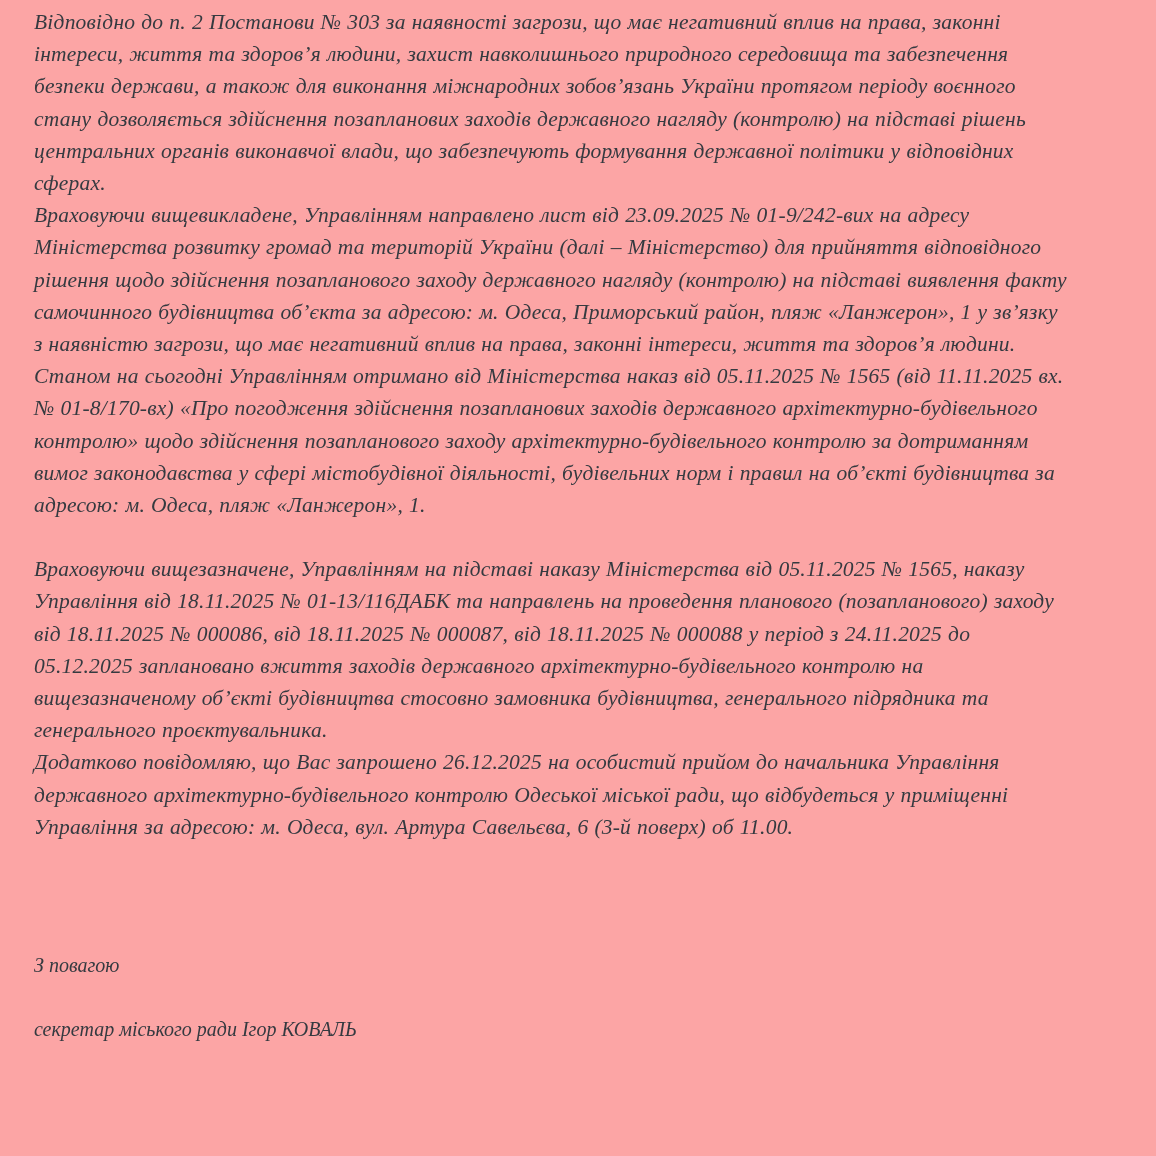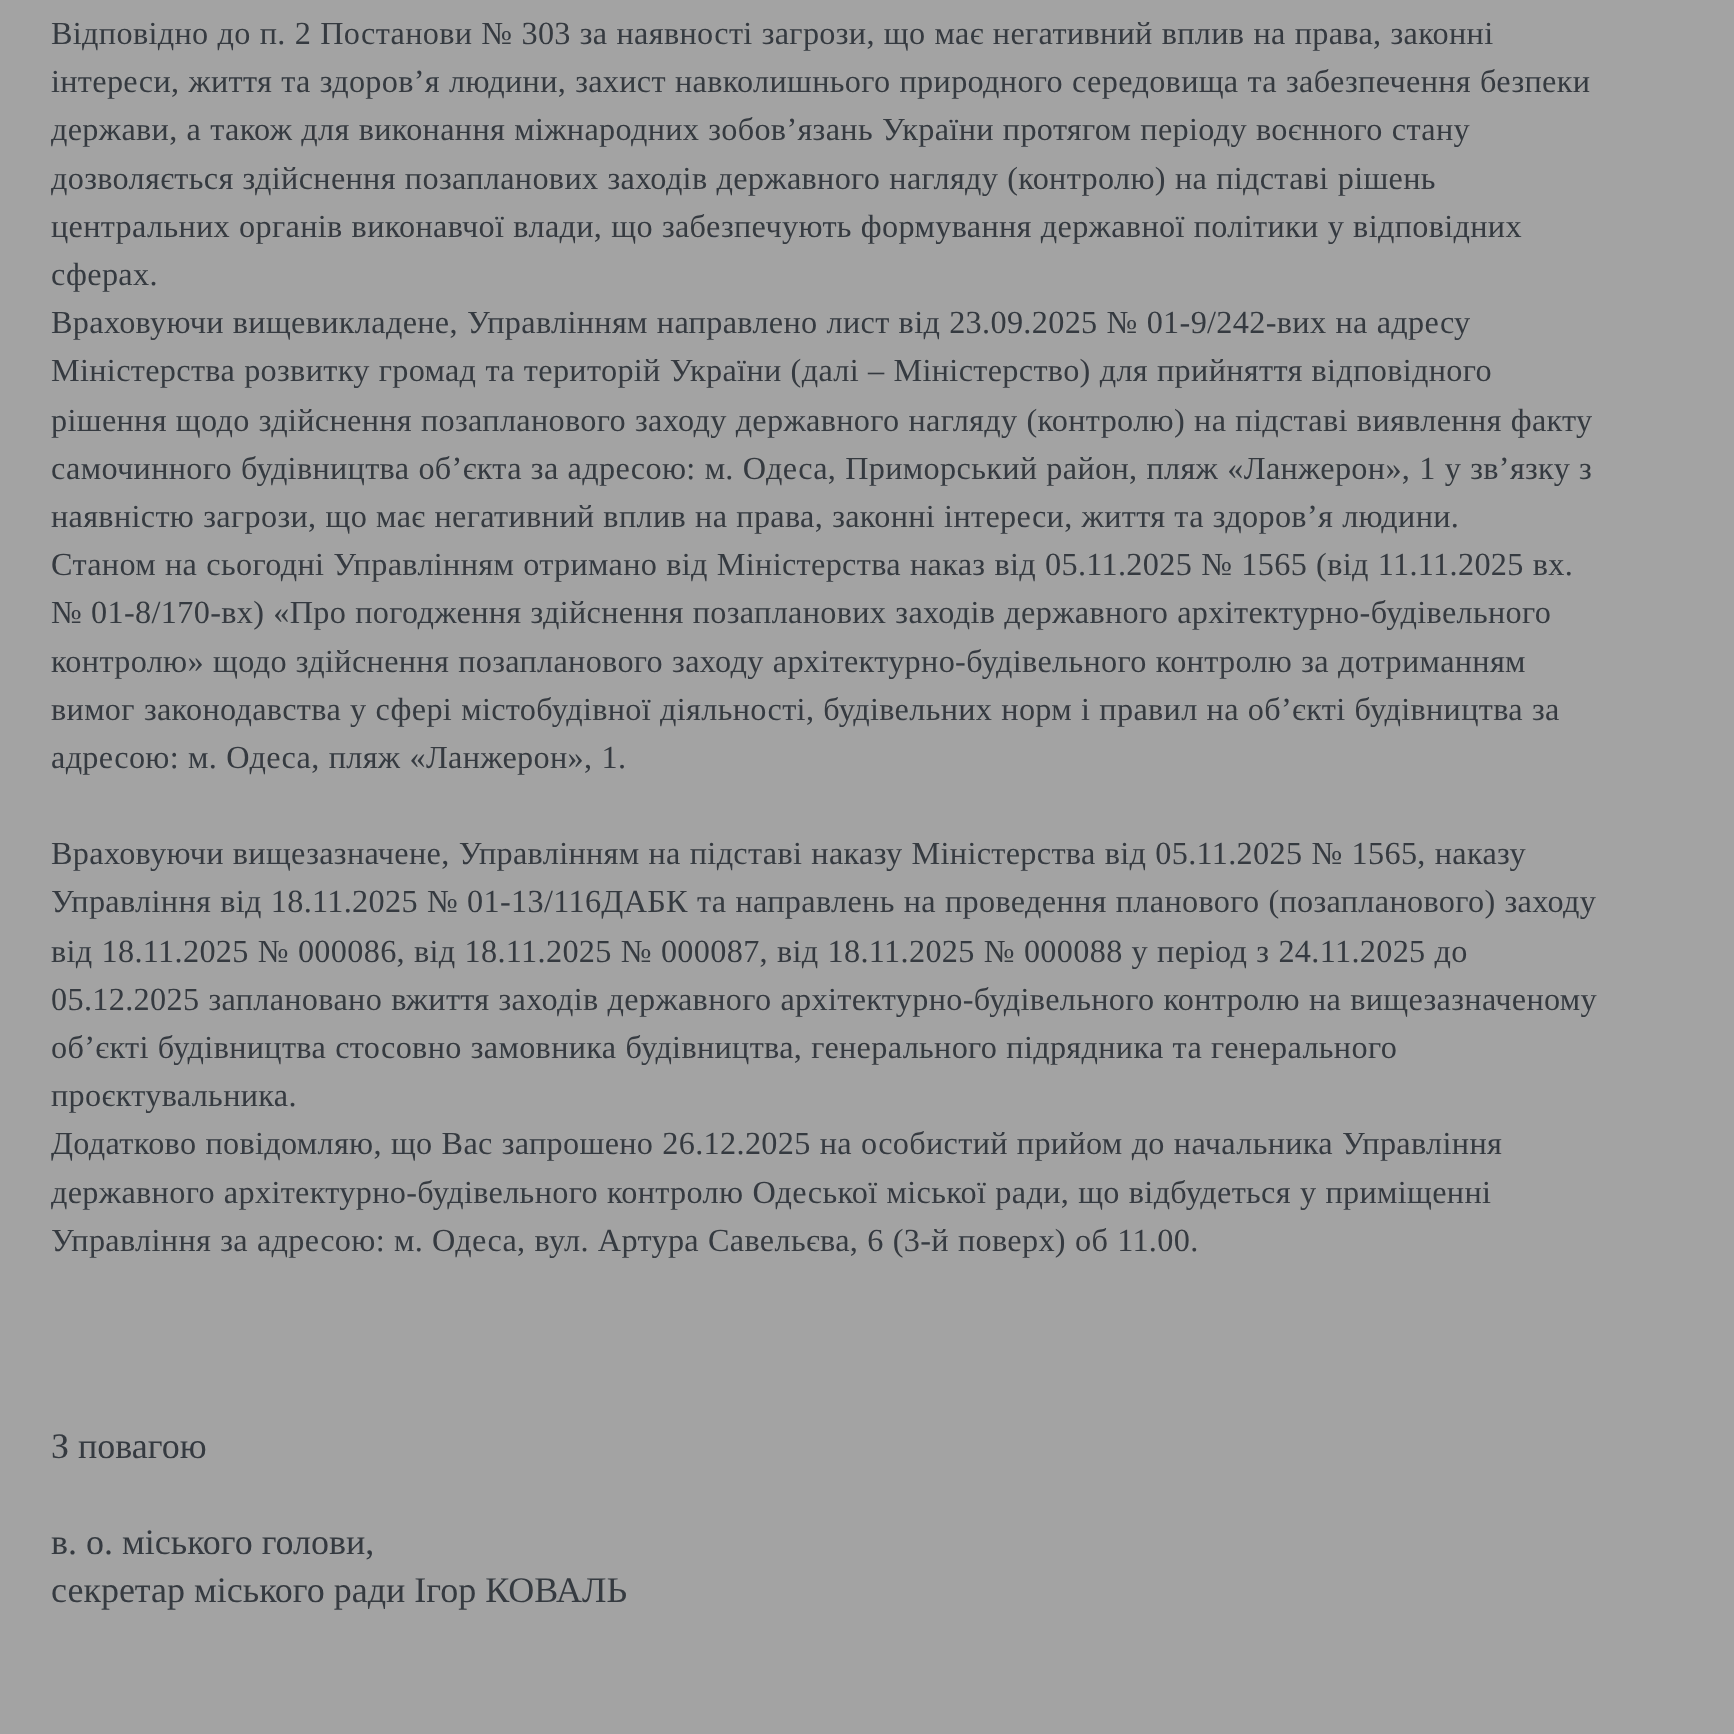--- a/index.html
+++ b/index.html
@@ -13,41 +13,42 @@
     min-height: 1156px;
     font-family: "Liberation Serif", "DejaVu Serif", serif;
     color: #353a40;
     -webkit-font-smoothing: antialiased;
   }
   .page {
     width: 1156px;
     min-height: 1156px;
     box-sizing: border-box;
     padding: 6px 86px 17px 34px;
-    background: #a3a3a3;
+    background: #fca5a5;
+    font-style: italic;
   }
   .doc-body {
     width: 1036px;
   }
   p.para {
     margin: 0;
     font-size: 21.5px;
     line-height: 32.2px;
     text-align: left;
     letter-spacing: 0.01em;
     word-spacing: 0.02em;
     color: #353a40;
   }
   
   .gap-lg { height: 32px; }
   .gap-sign-top { height: 106px; }
   .gap-sign-mid { height: 32px; }
   .sign-block {
     margin: 0;
-    font-size: 24px;
+    font-size: 20px;
     line-height: 32.2px;
     color: #353a40;
   }
   .sign-line { display: block; }
 </style>
 </head>
 <body>
 
 <div class="page">
   <div class="doc-body">
@@ -64,18 +65,17 @@
 
     <p class="para">Додатково повідомляю, що Вас запрошено 26.12.2025 на особистий прийом до начальника Управління державного архітектурно-будівельного контролю Одеської міської ради, що відбудеться у приміщенні Управління за адресою: м. Одеса, вул. Артура Савельєва, 6 (3-й поверх) об 11.00.</p>
 
     <div class="gap-sign-top"></div>
 
     <p class="sign-block">З повагою</p>
 
     <div class="gap-sign-mid"></div>
 
     <div class="sign-block">
-      <span class="sign-line">в. о. міського голови,</span>
       <span class="sign-line">секретар міського ради Ігор КОВАЛЬ</span>
     </div>
 
   </div>
 </div>
 
 </body></html>

